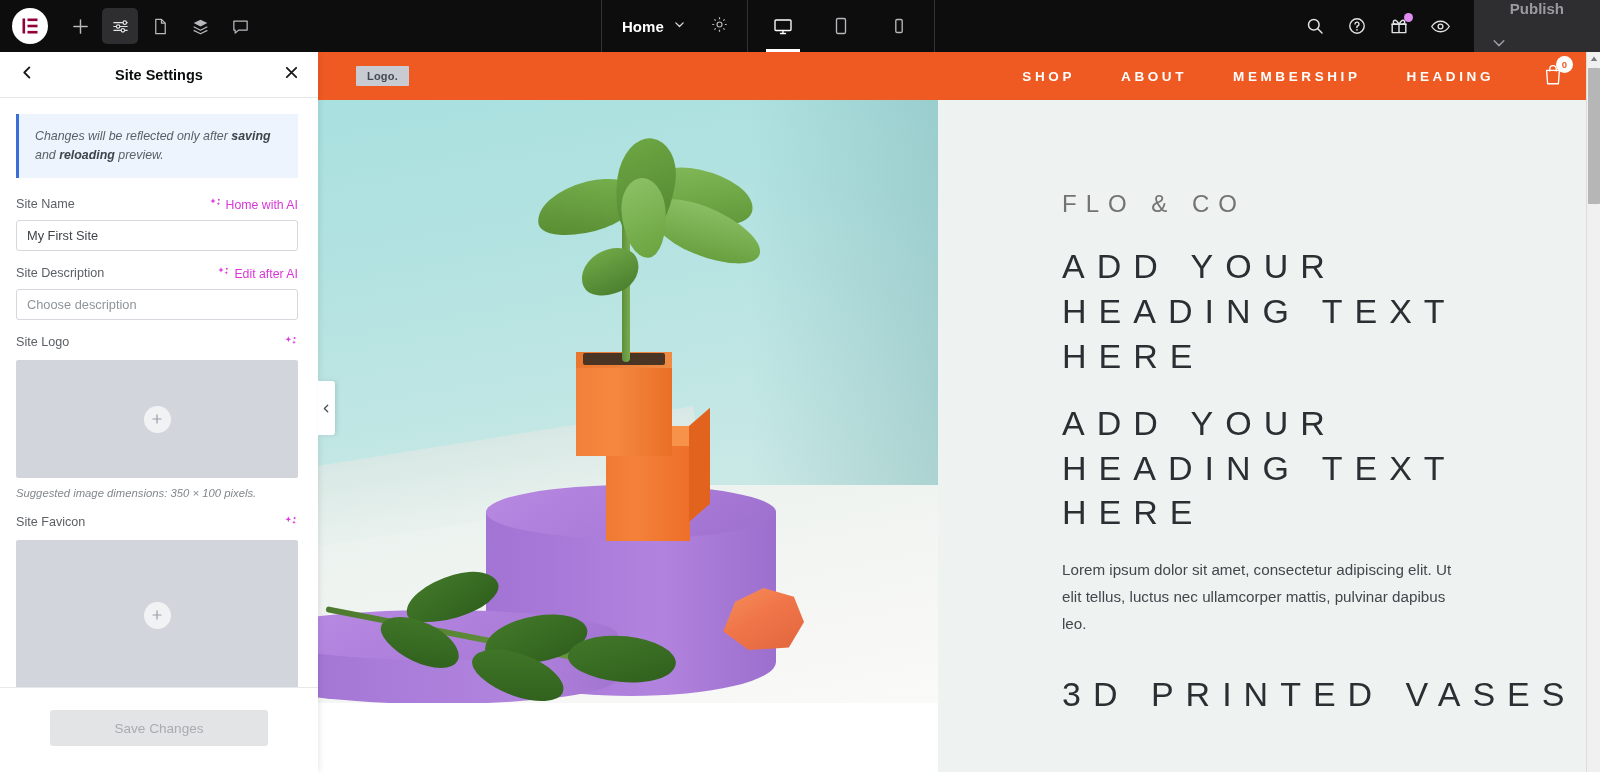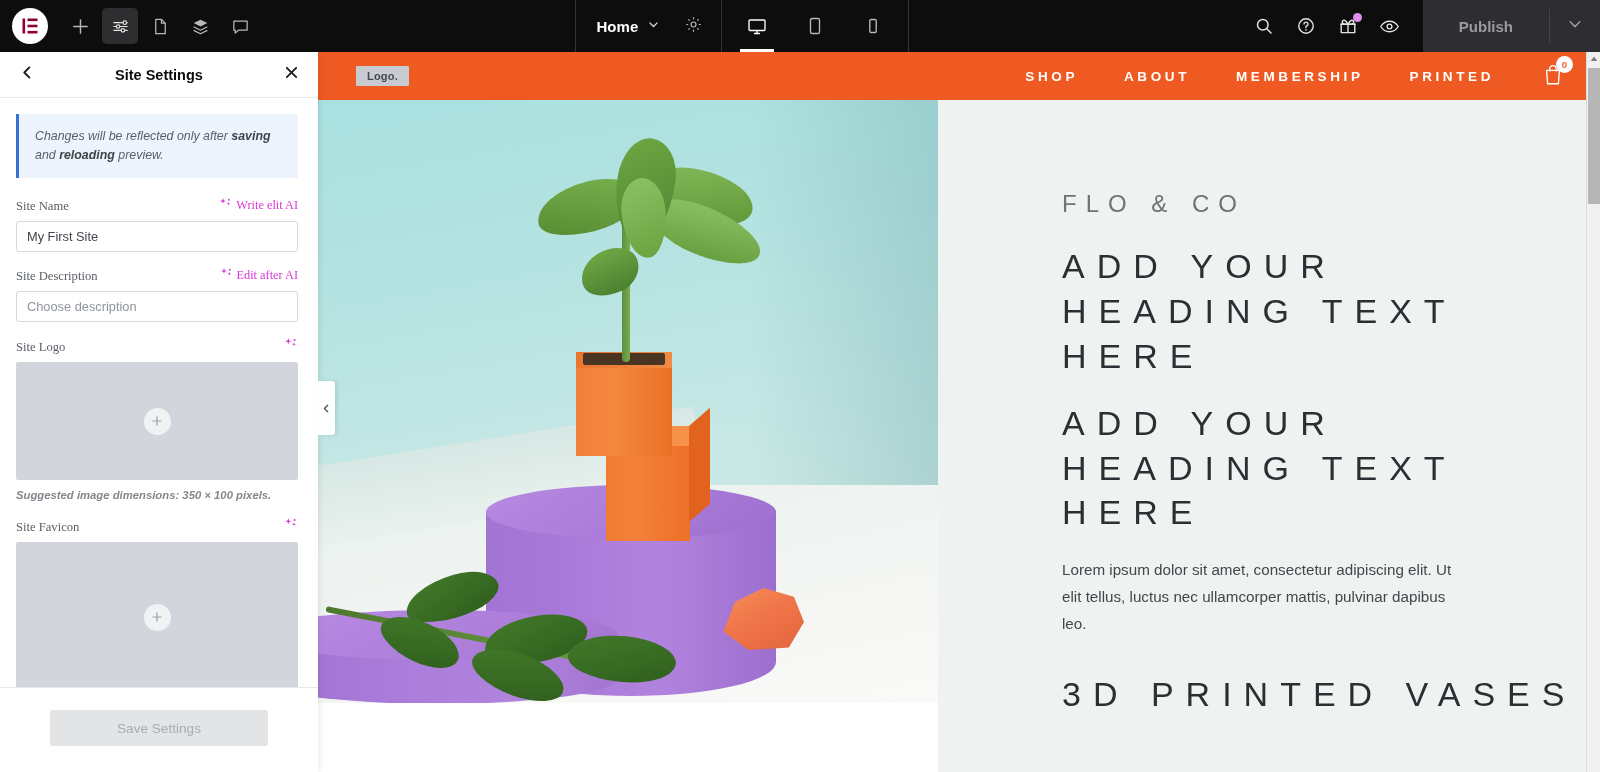--- a/index.html
+++ b/index.html
@@ -49,21 +49,21 @@
   .tb-right { display: flex; align-items: stretch; }
   .tb-actions { display: flex; align-items: center; gap: 4px; padding: 0 14px 0 18px; }
   .act {
     width: 38px; height: 38px; border-radius: 5px; display: flex;
     align-items: center; justify-content: center; cursor: pointer; position: relative;
   }
   .dot-badge {
     position: absolute; top: 6px; right: 5px; width: 9px; height: 9px;
     border-radius: 50%; background: #e18cf0;
   }
-  .publish-group { display: flex; align-items: stretch; background: #2e2e31; }
+  .publish-group { display: flex; align-items: stretch; background: #2e2e31; flex-direction: column; }
   .publish-btn {
     display: flex; align-items: center; justify-content: center;
     padding: 0 36px; color: #9b9b9f; font-size: 15px; font-weight: 600; cursor: pointer;
   }
   .publish-div { width: 1px; background: #434347; margin: 9px 0; }
   .publish-arrow {
     width: 50px; display: flex; align-items: center; justify-content: center; cursor: pointer;
   }
 
   
@@ -93,21 +93,21 @@
   .notice {
     background: #eef4fd; border-left: 3px solid #3a6fd8; padding: 13px 14px 13px 16px;
     margin-bottom: 19px;
   }
   .notice p {
     font-size: 12.4px; line-height: 1.55; color: #5b6066; font-style: italic;
   }
   .notice b { font-weight: 700; color: #3f4449; font-style: italic; }
 
   .frow {
-    display: flex; align-items: flex-end; justify-content: space-between; margin-bottom: 7px; font-family: Liberation Serif, serif;
+    display: flex; align-items: flex-start; justify-content: space-between; margin-bottom: 7px;
   }
   .flabel { font-size: 12.6px; color: #5b6066; }
   .ai-link {
     display: flex; align-items: center; gap: 4px; font-size: 12.3px;
     color: #d936d9; cursor: pointer; white-space: nowrap;
   }
   .ai-only { cursor: pointer; display: flex; align-items: center; }
 
   .tinput {
     width: 100%; height: 31px; border: 1px solid #d5d8dc; border-radius: 3px;
@@ -119,21 +119,21 @@
   .media-box {
     width: 100%; height: 118px; background: #d2d6dc; border-radius: 2px;
     display: flex; align-items: center; justify-content: center; cursor: pointer;
   }
   .media-box.tall { height: 150px; }
   .plus-circle {
     width: 27px; height: 27px; border-radius: 50%; background: #f0f2f4;
     display: flex; align-items: center; justify-content: center;
   }
   .hint {
-    font-size: 11.3px; color: #82888e; font-style: italic; margin: 9px 0 16px 0; font-weight: bold;
+    font-size: 11.3px; color: #82888e; font-style: italic; margin: 9px 0 16px 0;
   }
 
   .panel-foot {
     flex: 0 0 auto; border-top: 1px solid #e6e8ea; background: #fff;
     padding: 22px 50px 26px 50px;
   }
   .save-btn {
     width: 100%; height: 36px; border-radius: 3px; background: #e3e4e6;
     border: none; color: #a9acb0; font-size: 13.6px; font-weight: 400;
     font-family: "Liberation Sans", sans-serif; cursor: default;
@@ -490,21 +490,21 @@
           <div class="frow">
             <span class="flabel">Site Name</span>
             <span class="ai-link">
               <span>
                 <svg width="13" height="13" viewBox="0 0 14 14" fill="#d936d9">
                   <path d="M4.3 1.2 5.1 3.4 7.3 4.2 5.1 5 4.3 7.2 3.5 5 1.3 4.2 3.5 3.4z"></path>
                   <path d="M10 5.4 10.5 6.8 11.9 7.3 10.5 7.8 10 9.2 9.5 7.8 8.1 7.3 9.5 6.8z"></path>
                   <circle cx="10.6" cy="3" r="1"></circle>
                 </svg>
               </span>
-              <span>Write elit AI</span>
+              <span>Home with AI</span>
             </span>
           </div>
           <input class="tinput" type="text" value="My First Site" style="">
 
           
           <div class="frow">
             <span class="flabel">Site Description</span>
             <span class="ai-link">
               <span>
                 <svg width="13" height="13" viewBox="0 0 14 14" fill="#d936d9">
@@ -557,42 +557,42 @@
             <span class="plus-circle">
               <svg width="14" height="14" viewBox="0 0 16 16" fill="none" stroke="#9aa0a6" stroke-width="1.4" stroke-linecap="round">
                   <path d="M8 3.4v9.2M3.4 8h9.2"></path>
                 </svg>
             </span>
           </div>
         </div>
       </div>
 
       <div class="panel-foot">
-        <button class="save-btn">Save Settings</button>
+        <button class="save-btn">Save Changes</button>
       </div>
     </div>
 
     <div class="collapse-handle">
       <span>
         <svg width="9" height="9" viewBox="0 0 12 12" fill="none" stroke="#4a4f55" stroke-width="1.7" stroke-linecap="round" stroke-linejoin="round">
             <path d="M7.6 1.6 3.2 6l4.4 4.4"></path>
           </svg>
       </span>
     </div>
 
     <div class="preview">
       <div class="site">
 
         <div class="site-header">
           <div class="logo-ph">Logo.</div>
           <nav class="nav">
             <a>SHOP</a>
             <a>ABOUT</a>
             <a>MEMBERSHIP</a>
-            <a>PRINTED</a>
+            <a>HEADING</a>
           </nav>
           <div class="cart">
             <span>
               <svg width="22" height="23" viewBox="0 0 22 23" fill="none" stroke="#ffffff" stroke-width="1.35" stroke-linejoin="round">
                 <path d="M4.6 7.3h12.8l-1 13.4H5.6z"></path>
                 <path d="M7.8 8.6V5.8a3.2 3.2 0 0 1 6.4 0v2.8"></path>
               </svg>
             </span>
             <span class="cart-badge">0</span>
           </div>

